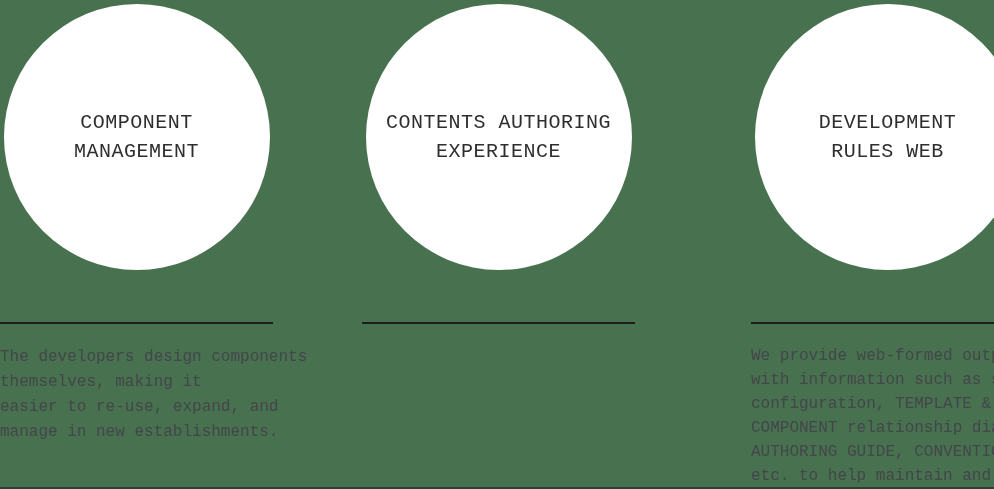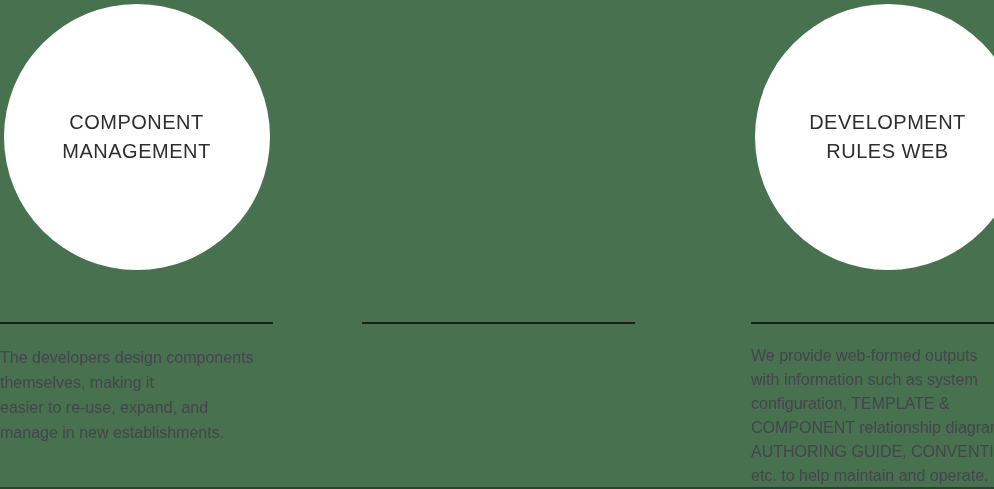--- a/index.html
+++ b/index.html
@@ -19,20 +19,21 @@
     position:relative;
     width:994px;
     height:489px;
     background:var(--background);
     overflow:hidden;
   }
   .col{
     position:absolute;
     top:0;
     height:489px;
+    font-family:Liberation Mono, monospace;
   }
   .col1{left:0;width:273px;}
   .col2{left:362px;width:273px;}
   .col3{left:751px;width:273px;}
   .circle{
     position:absolute;
     top:4px;
     left:50%;
     transform:translateX(-50%);
     width:266px;
@@ -94,20 +95,24 @@
 MANAGEMENT</div>
     </div>
     <div class="divider"></div>
     <p class="desc">The developers design components
 themselves, making it
 easier to re-use, expand, and
 manage in new establishments.</p>
   </div>
 
   <div class="col col2">
+    <div class="circle">
+      <div class="circle-title">CONTENTS AUTHORING
+EXPERIENCE</div>
+    </div>
     <div class="divider"></div>
   </div>
 
   <div class="col col3">
     <div class="circle">
       <div class="circle-title">DEVELOPMENT
 RULES WEB</div>
     </div>
     <div class="divider"></div>
     <p class="desc">We provide web-formed outputs

